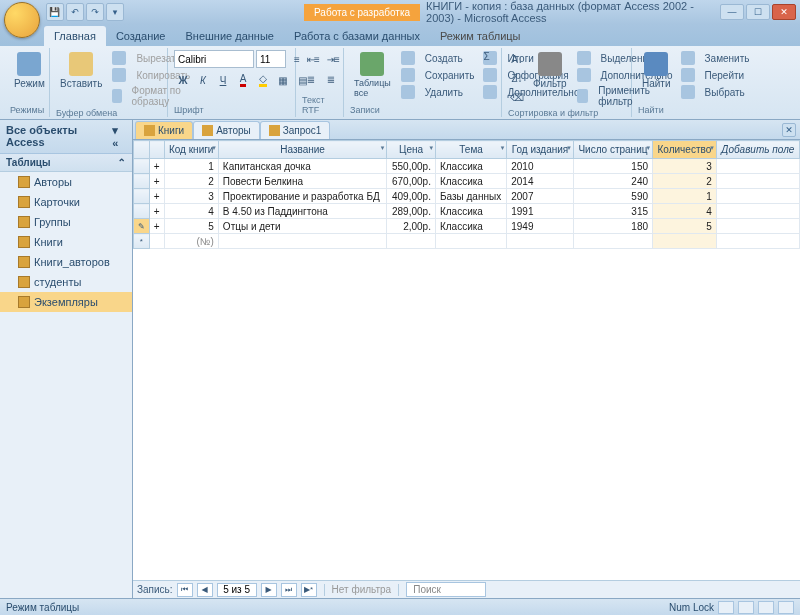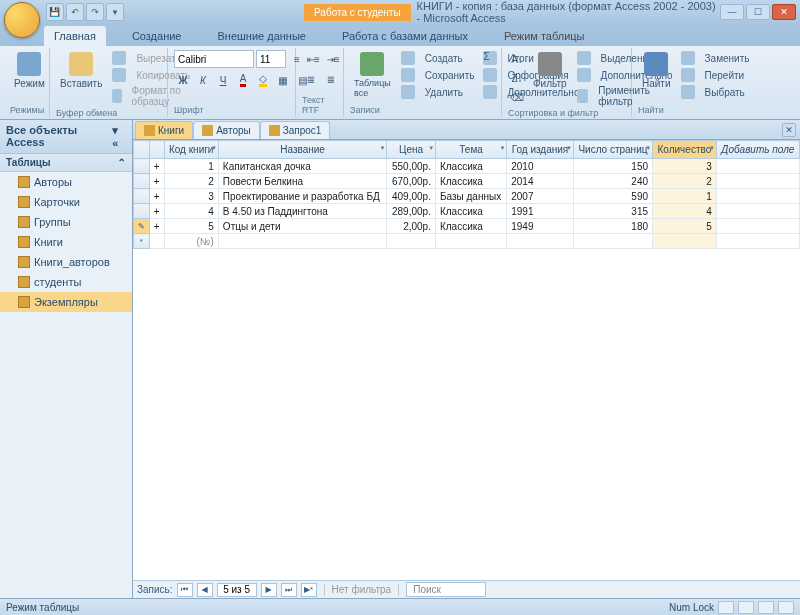--- a/index.html
+++ b/index.html
@@ -10,21 +10,21 @@
 .office-btn { width: 36px; height: 36px; border-radius: 50%; background: radial-gradient(circle at 30% 30%, #ffd966, #e8a33d); position: absolute; left: 4px; top: 2px; z-index: 10; border: 1px solid #9a7126; box-shadow: 0 1px 3px rgba(0,0,0,.3); }
 .qat { margin-left: 46px; display: flex; gap: 2px; }
 .qat-btn { width: 18px; height: 18px; background: #cde0f0; border: 1px solid #9ab8d4; border-radius: 2px; display: flex; align-items: center; justify-content: center; font-size: 9px; color: #34608a; }
 .title-tabtool { background: #f5a33d; color: #fff; padding: 3px 10px; font-size: 10px; margin-left: 180px; }
 .title-text { color: #3a5a7a; font-size: 11px; margin-left: 6px; flex: 1; }
 .winbtns { display: flex; margin-right: 4px; gap: 2px; }
 .winbtn { width: 24px; height: 16px; background: #cde0f0; border: 1px solid #9ab8d4; border-radius: 2px; display: flex; align-items: center; justify-content: center; font-size: 9px; color: #34608a; }
 .winbtn.close { background: #d9644a; color: #fff; border-color: #a8432c; }
 
 
-.ribbon-tabs { height: 22px; display: flex; align-items: flex-end; padding-left: 44px; gap: 16px; background: linear-gradient(#a8c5e0, #9fc0dd); }
+.ribbon-tabs { height: 22px; display: flex; align-items: flex-end; padding-left: 44px; gap: 0; background: linear-gradient(#a8c5e0, #9fc0dd); }
 .ribbon-tab { padding: 4px 10px; font-size: 11px; color: #2a4d6e; cursor: pointer; }
 .ribbon-tab.active { background: #e8f0f8; border-radius: 3px 3px 0 0; }
 .ribbon-tab.contextual { color: #4a4a4a; }
 
 
 .ribbon { height: 74px; background: linear-gradient(#e8f0f8, #d6e5f2); border-bottom: 1px solid #8aa8c4; display: flex; padding: 2px 4px; }
 .rgroup { border-right: 1px solid #b4cde0; padding: 2px 6px; display: flex; flex-direction: column; justify-content: space-between; }
 .rgroup-title { font-size: 9px; color: #5a7a96; margin-top: auto; }
 .rgroup-body { display: flex; align-items: flex-start; gap: 3px; flex: 1; }
 .big-btn { display: flex; flex-direction: column; align-items: center; padding: 2px 4px; cursor: pointer; border-radius: 3px; }
@@ -88,21 +88,21 @@
 <body>
 
 <div class="titlebar">
   <div class="office-btn"></div>
   <div class="qat">
     <div class="qat-btn">💾</div>
     <div class="qat-btn">↶</div>
     <div class="qat-btn">↷</div>
     <div class="qat-btn">▾</div>
   </div>
-  <div class="title-tabtool">Работа с студенты</div>
+  <div class="title-tabtool">Работа с разработка</div>
   <div class="title-text">КНИГИ - копия : база данных (формат Access 2002 - 2003) - Microsoft Access</div>
   <div class="winbtns">
     <div class="winbtn">—</div>
     <div class="winbtn">☐</div>
     <div class="winbtn close">✕</div>
   </div>
 </div>
 
 <div class="ribbon-tabs">
   <div class="ribbon-tab active">Главная</div>

